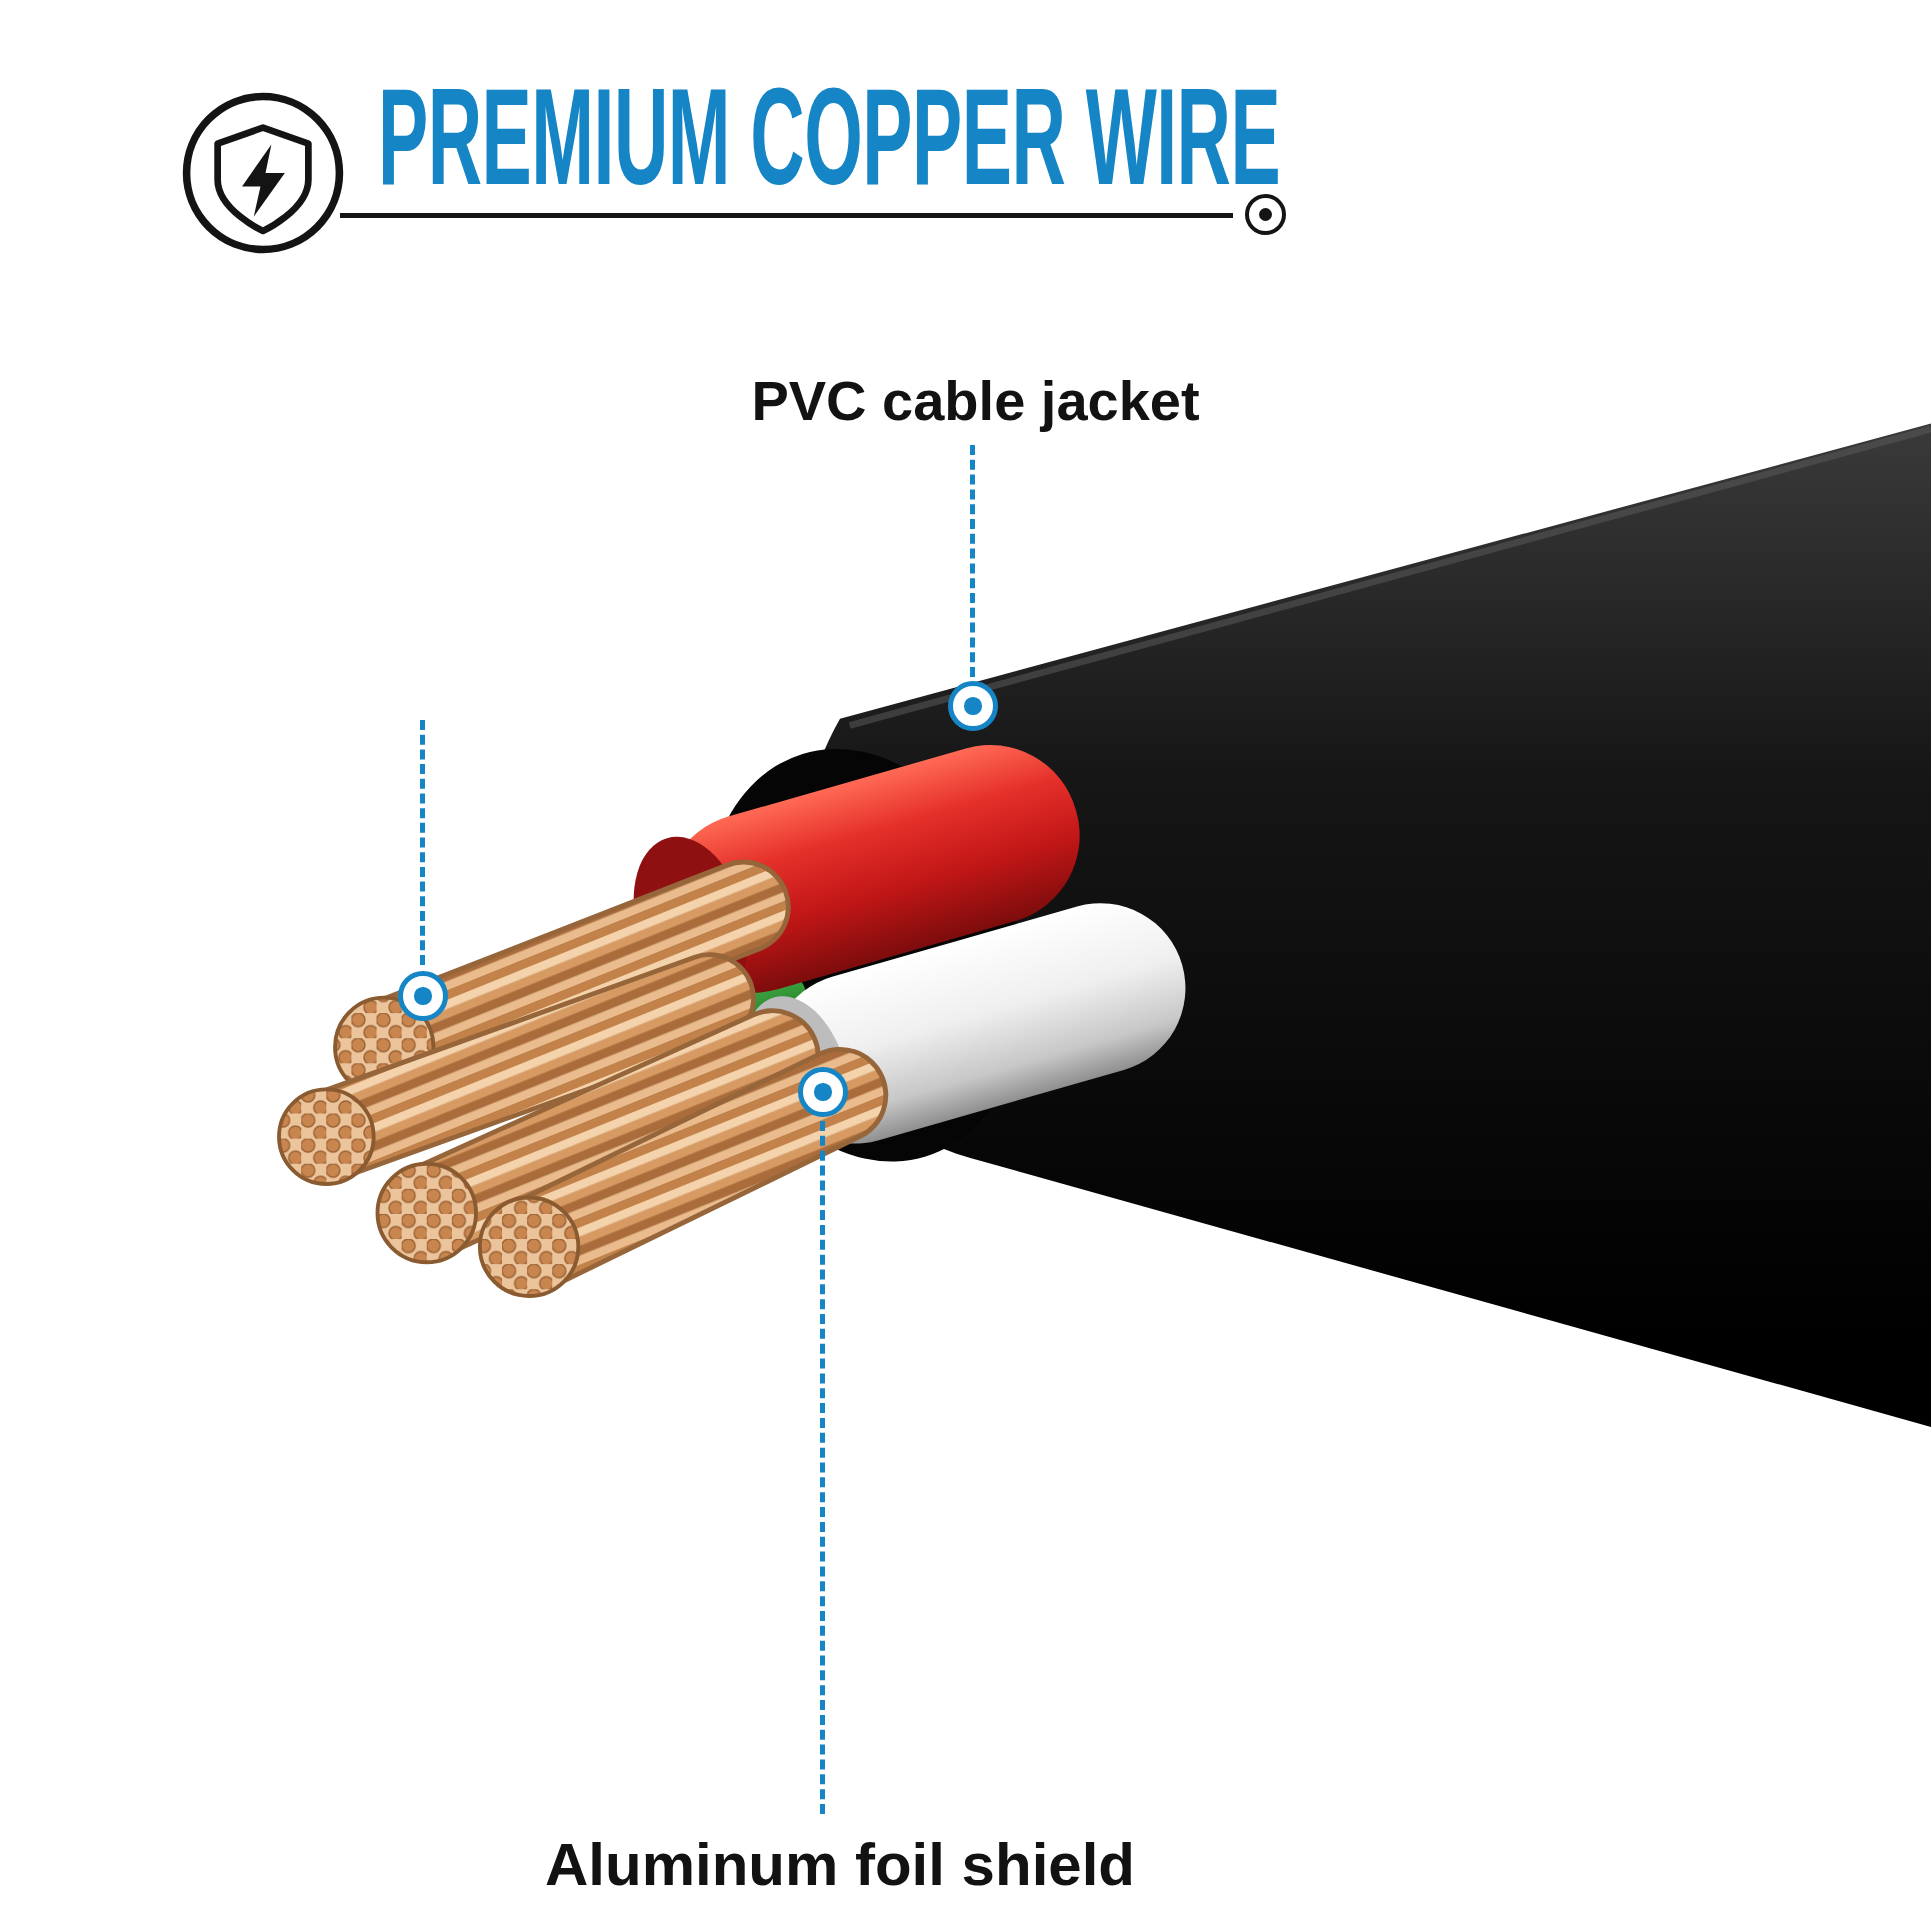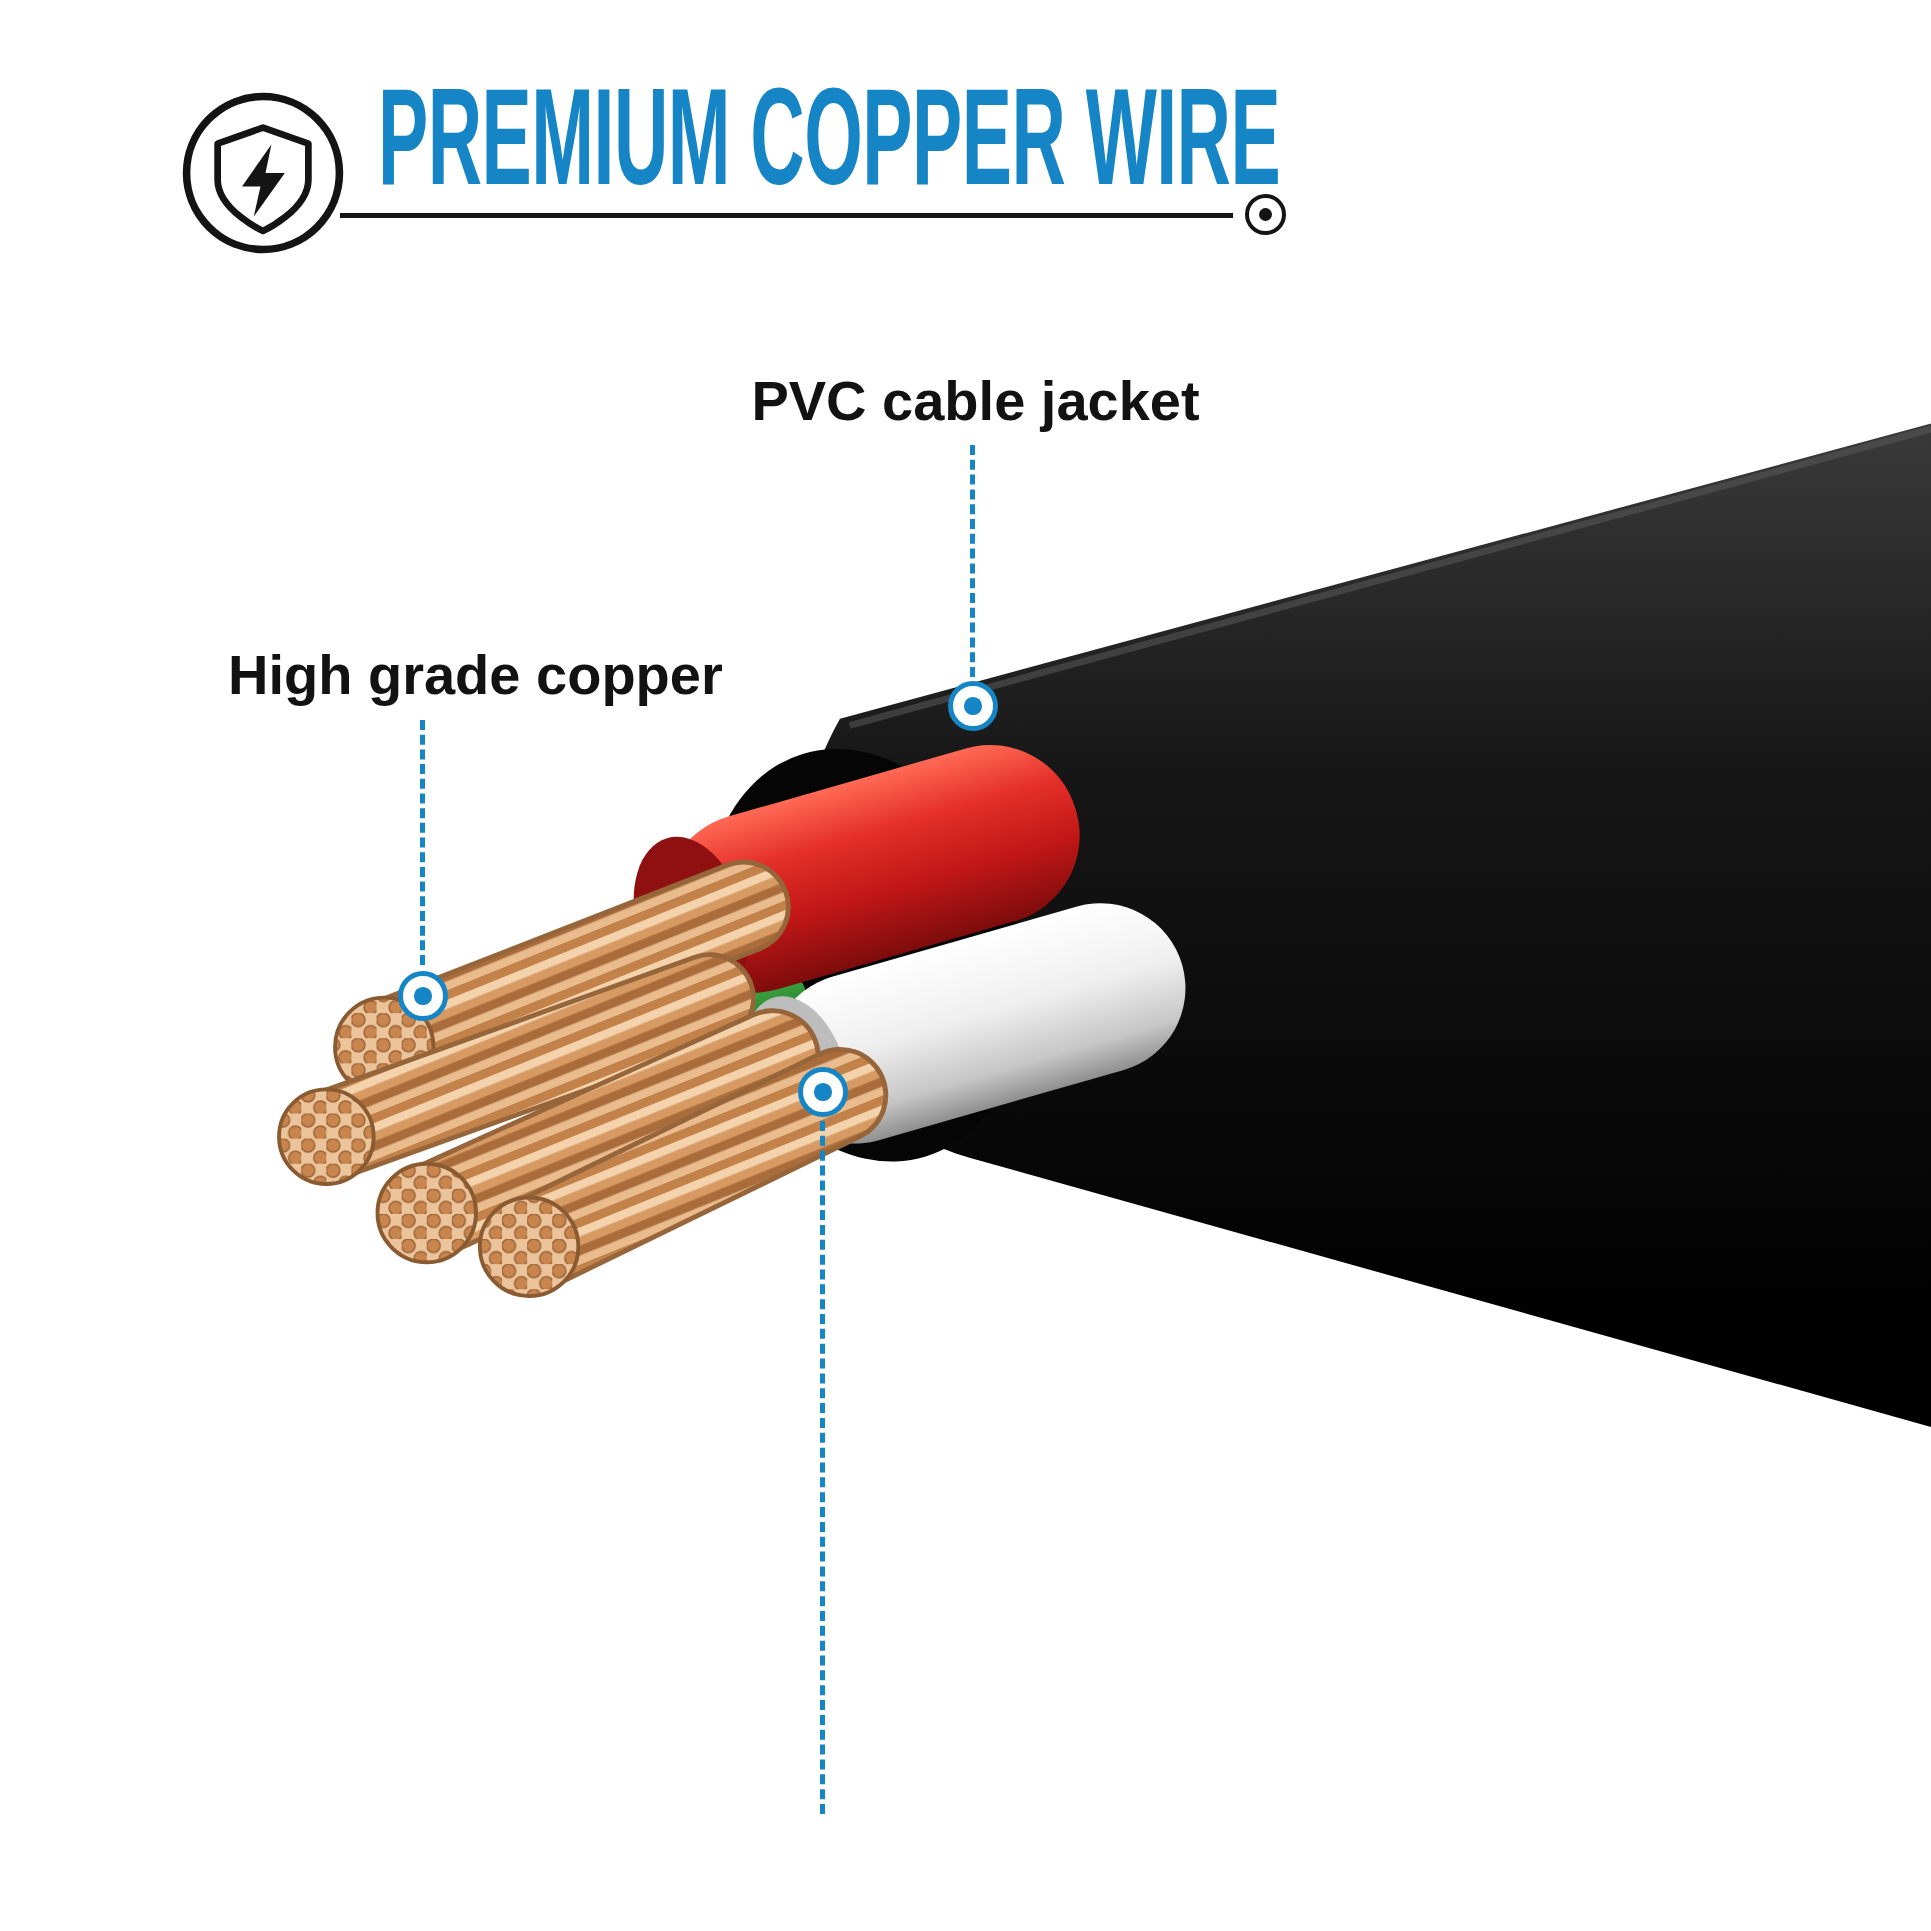--- a/index.html
+++ b/index.html
@@ -148,16 +148,16 @@
       <span></span>
     </div>
   <div class="marker marker-copper">
       <span></span>
     </div>
   <div class="marker marker-foil">
       <span></span>
     </div>
 
   <div class="label label-pvc">PVC cable jacket</div>
-  <div class="label label-copper">High grade copper</div>
+  <div class="label label-foil">Aluminum foil shield</div>
 
 </div>
 
 
 </body></html>

